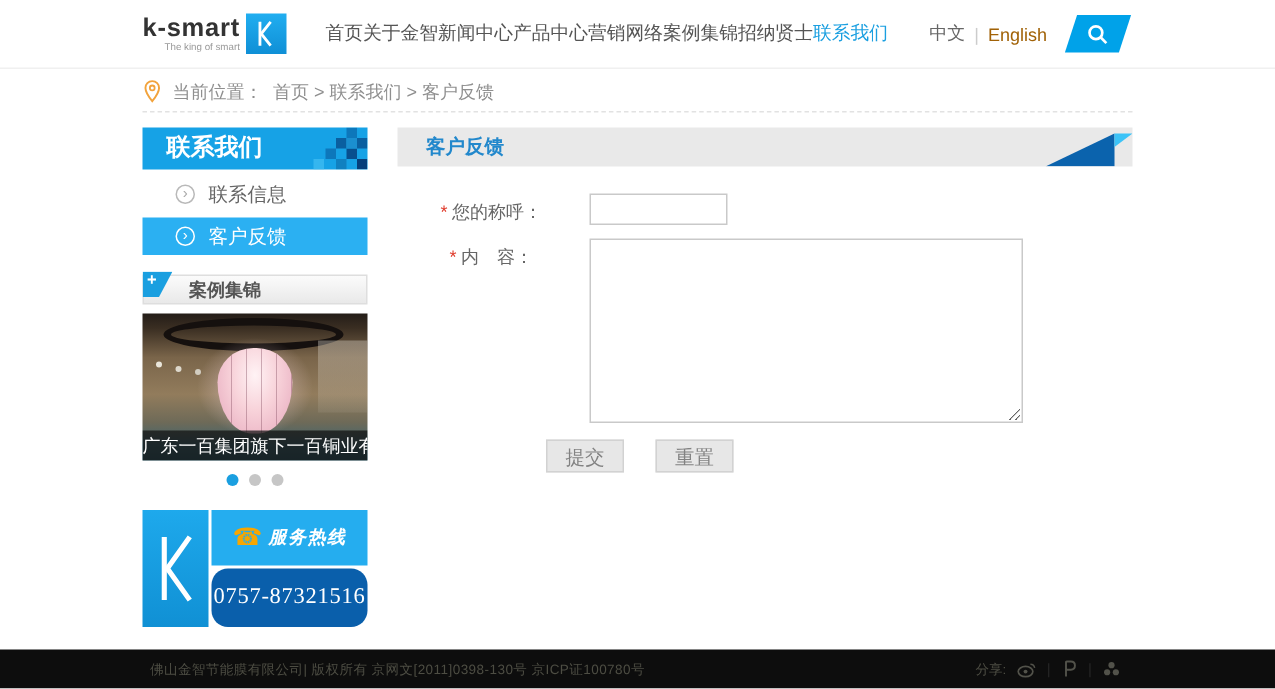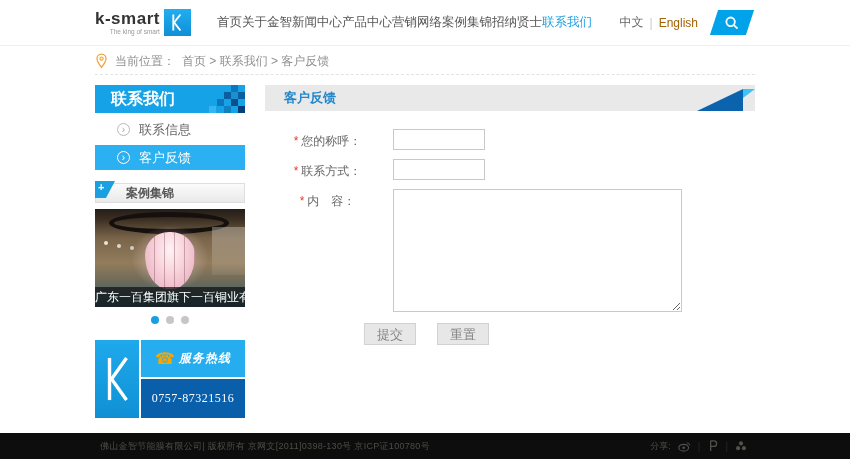--- a/index.html
+++ b/index.html
@@ -97,21 +97,21 @@
   .dot.active{ background:#1a9fe0; }
 
   .hotline{ margin-top:16px; width:150px; height:78px; display:flex; gap:2px; }
   .hotline-logo{ width:44px; background:linear-gradient(180deg,#1ea9ec,#1090d4);
     display:flex; align-items:center; justify-content:center; flex:none; }
   .hotline-right{ flex:1; display:flex; flex-direction:column; gap:2px; }
   .hotline-top{ height:37px; background:#25adef; display:flex; align-items:center; justify-content:center; gap:4px; }
   .phone-glyph{ color:#f7a600; font-size:16px; line-height:1; }
   .hotline-label{ color:#fff; font-weight:bold; font-size:12px; letter-spacing:1px;font-style:italic; }
   .hotline-bottom{ flex:1; background:#0a5fab; color:#fff; display:flex; align-items:center; justify-content:center;
-    font-family:"Liberation Serif", serif; font-size:12px; letter-spacing:0.5px; }
+    font-family:"Liberation Serif", serif; font-size:15px; letter-spacing:0.5px;border-radius:11px; }
 
   
   .page-titlebar{ position:relative; height:26px; background:#e9e9e9; overflow:hidden; }
   .page-title{ color:#2288cc; font-size:13px; font-weight:bold; line-height:26px; padding-left:19px; }
   .titlebar-deco{ position:absolute; right:0; bottom:0; }
 
   .feedback-form{ margin-top:18px; }
   .form-row{ display:flex; margin-bottom:9px; }
   .form-label{ width:128px; flex:none; text-align:center; font-size:12px; color:#666;
     padding-top:4px; padding-right:3px; }
@@ -257,26 +257,20 @@
 
     <div class="feedback-form">
       <div class="form-row">
         <div class="form-label">
           <span class="req">*</span><span>您的称呼：</span>
         </div>
         <input class="txt-input" type="text" value="" style="">
       </div>
       <div class="form-row">
         <div class="form-label">
-          <span class="req">*</span><span>联系方式：</span>
-        </div>
-        <input class="txt-input" type="text" value="" style="">
-      </div>
-      <div class="form-row">
-        <div class="form-label">
           <span class="req">*</span><span>内　容：</span>
         </div>
         <textarea class="txt-area" style=""></textarea>
       </div>
       <div class="btn-row">
         <button class="form-btn">提交</button>
         <button class="form-btn">重置</button>
       </div>
     </div>
   </div>

